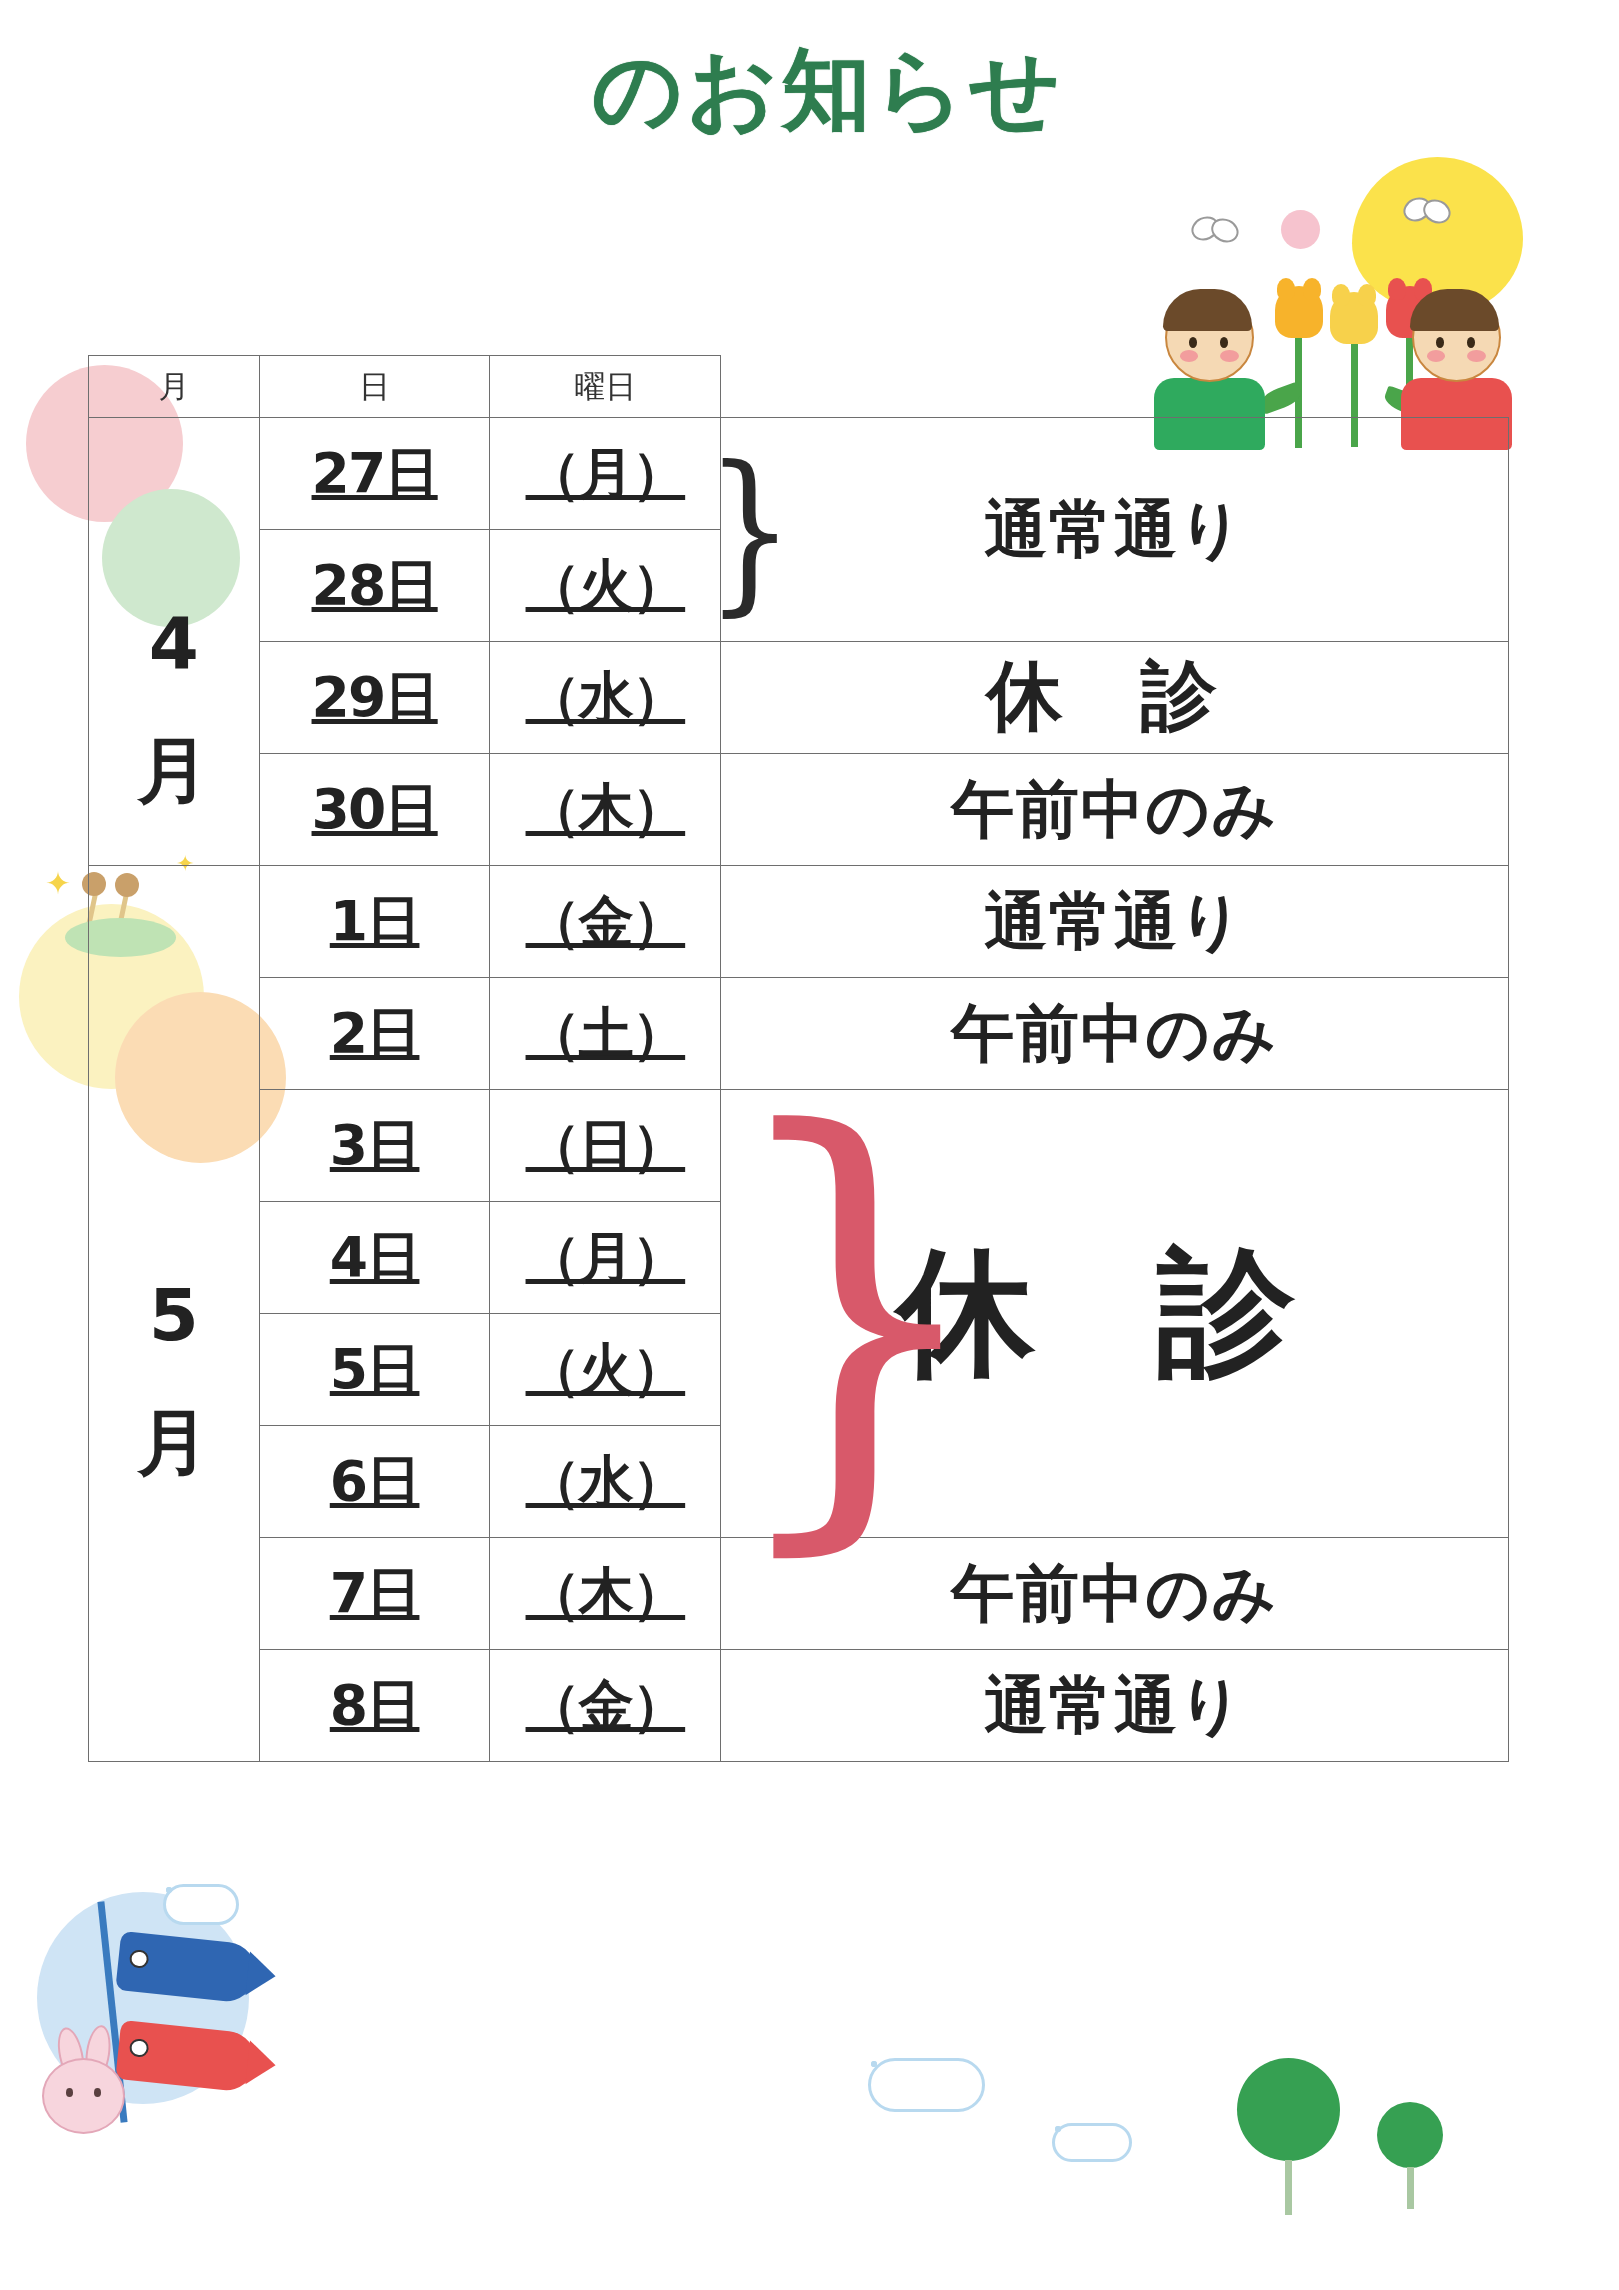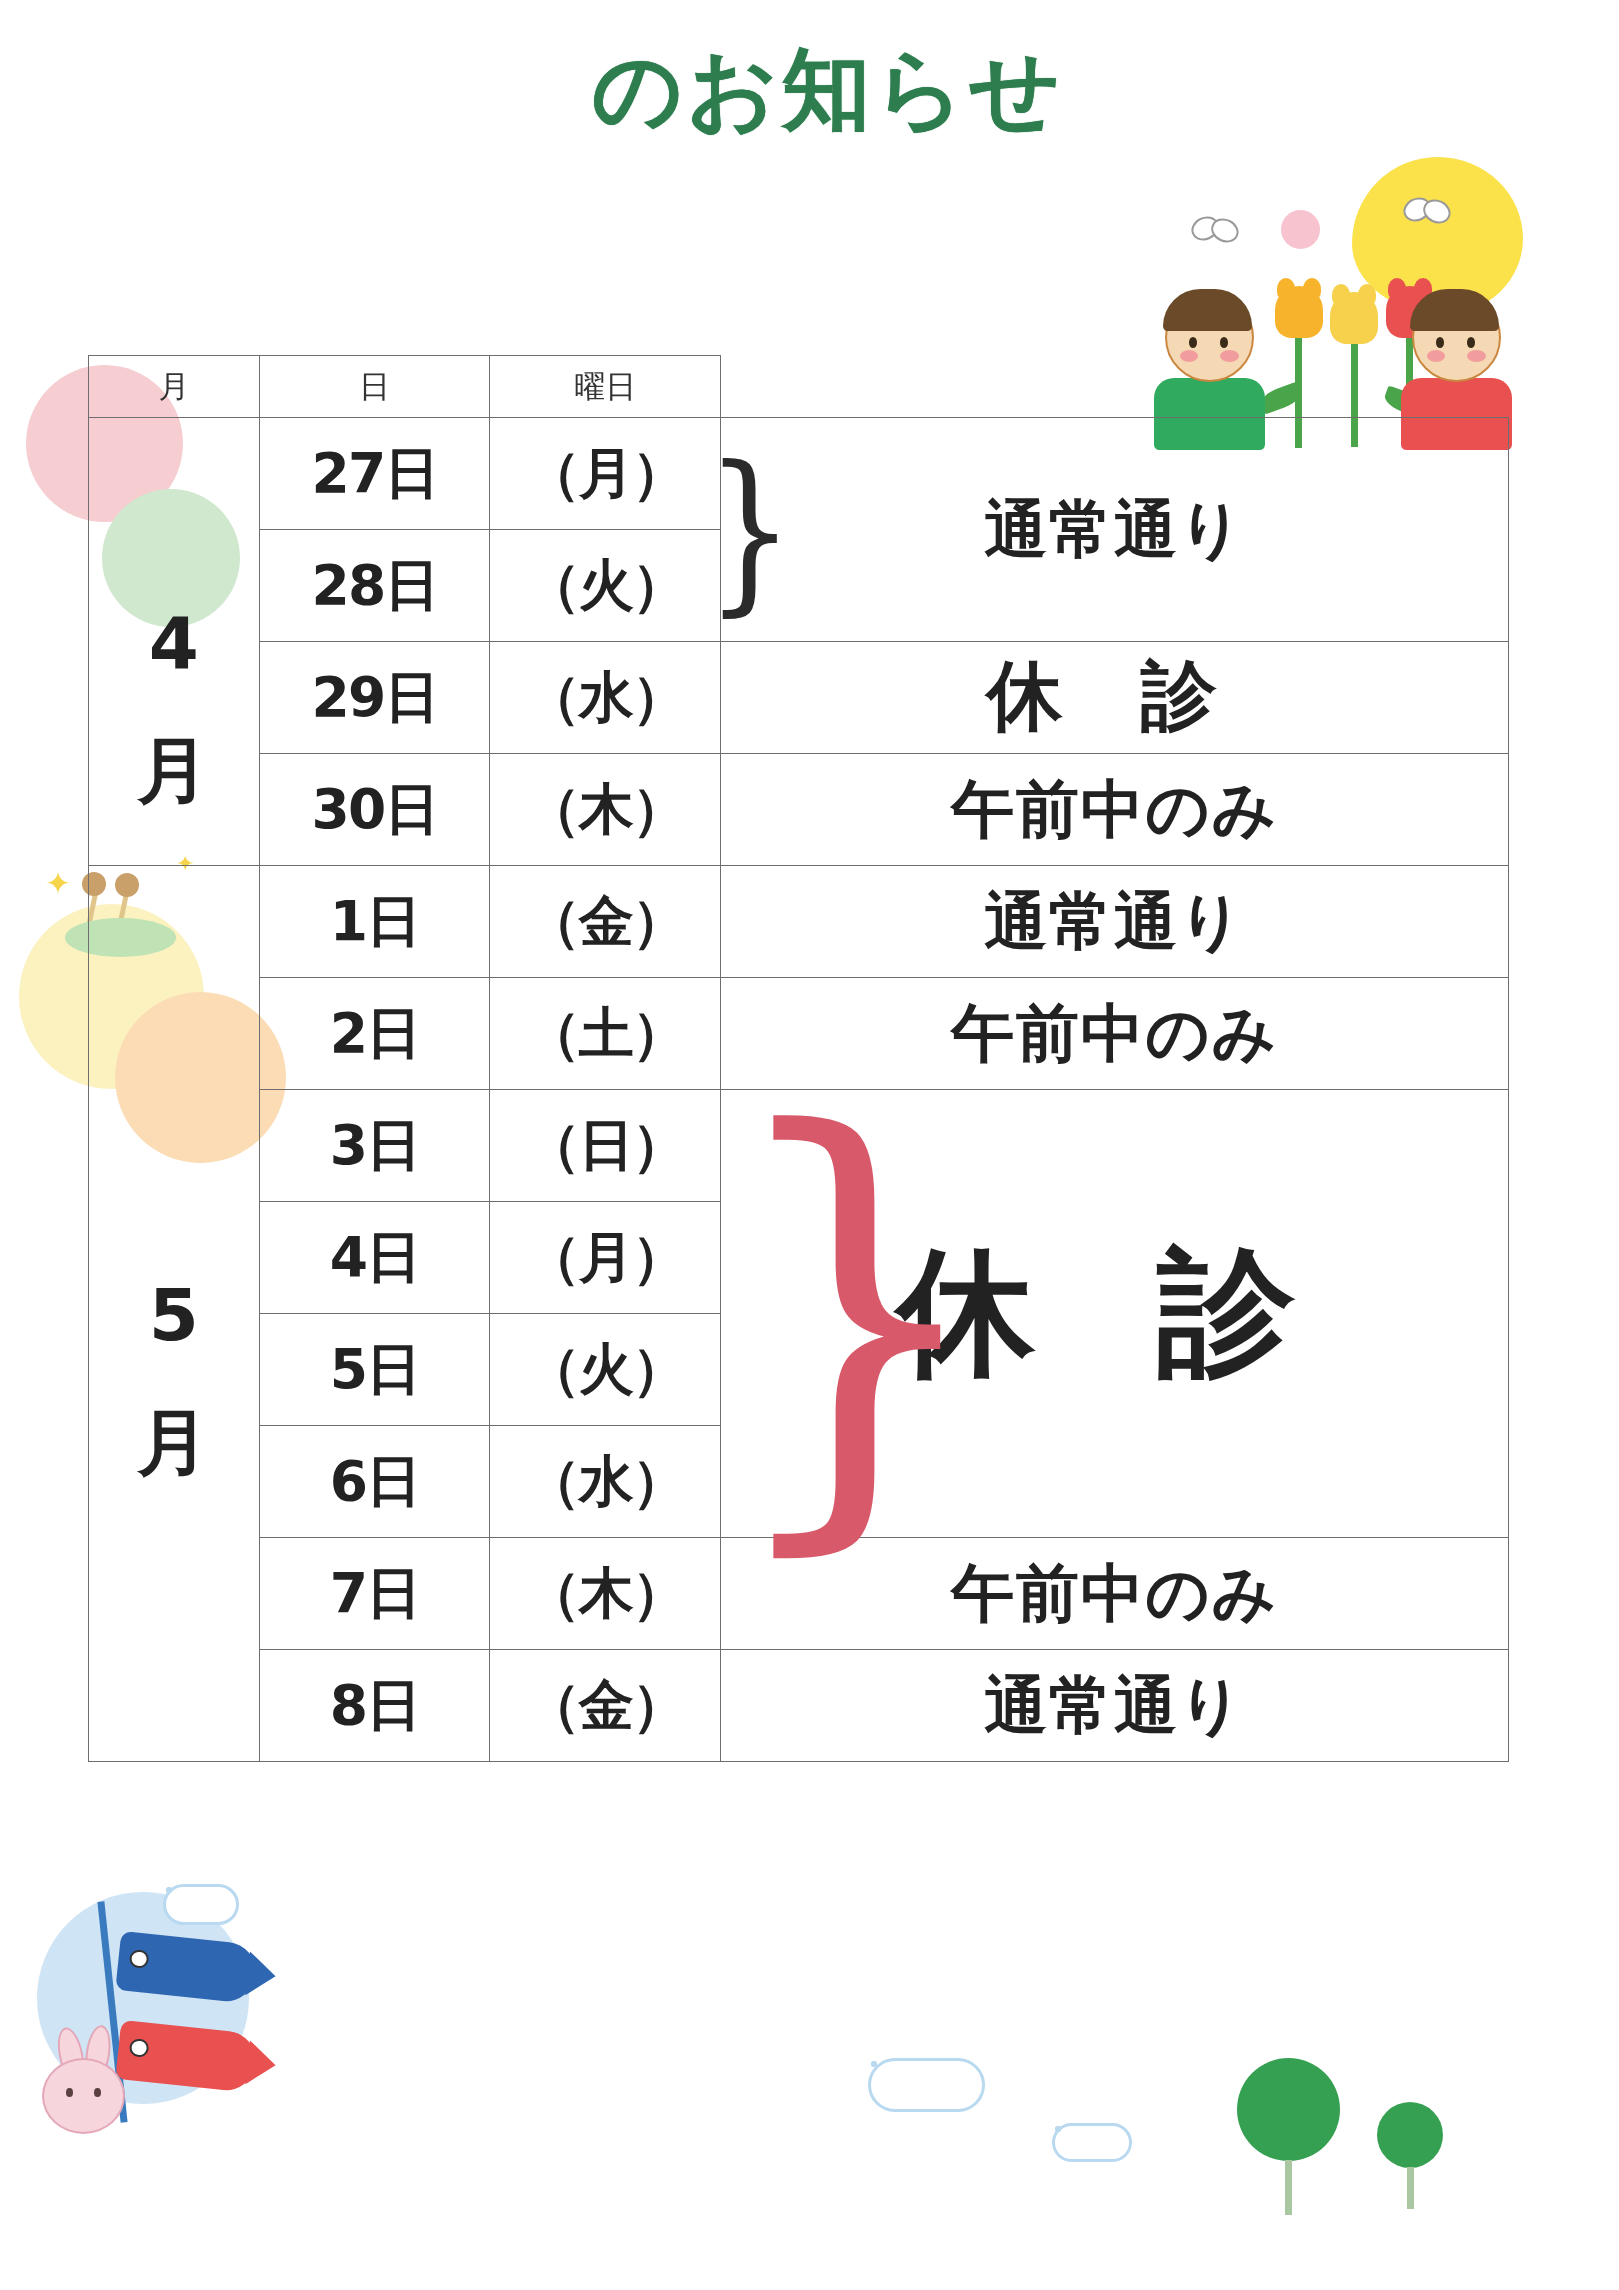--- a/index.html
+++ b/index.html
@@ -214,20 +214,21 @@
     font-size: 72px;
     font-weight: bold;
     line-height: 1.0;
     letter-spacing: -1.8px;
   }
   .cell-day, .cell-dow {
     font-size: 55px;
     height: 109px;
     font-weight: bold;
     letter-spacing: -1.8px;
+    text-decoration: underline;
   }
   .cell-note {
     font-size: 63px;
     font-weight: bold;
     letter-spacing: 1.8px;
   }
   .note-kyushin-big {
     font-size: 138px;
     letter-spacing: 37px;
     font-weight: bold;

